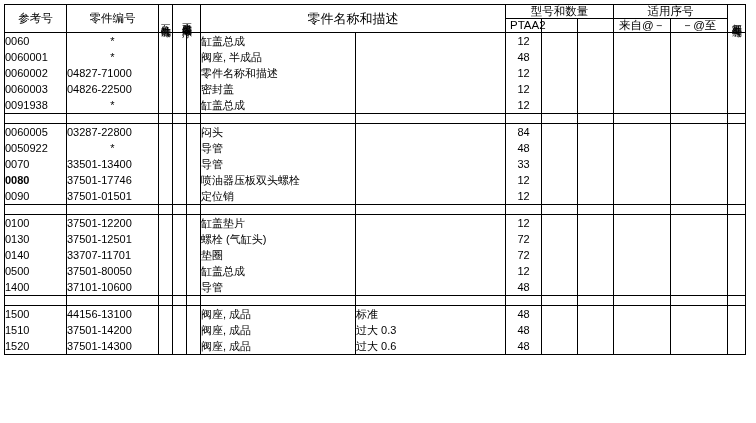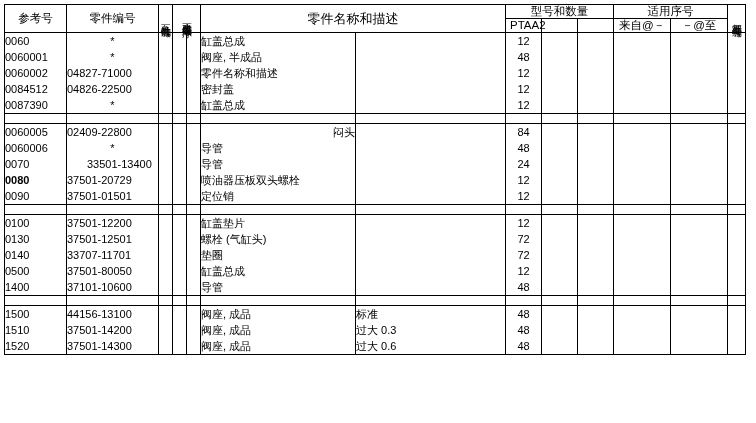--- a/index.html
+++ b/index.html
@@ -152,36 +152,36 @@
           <td class="c c-left namecell" style="border-top:none;border-bottom:none;">零件名称和描述</td>
           <td class="c c-left desc2" style="border-top:none;border-bottom:none;"></td>
           <td class="c qty" style="border-top:none;border-bottom:none;">12</td>
           <td class="c qty" style="border-top:none;border-bottom:none;"></td>
           <td class="c qty" style="border-top:none;border-bottom:none;"></td>
           <td class="c qty" style="border-top:none;border-bottom:none;"></td>
           <td class="c qty" style="border-top:none;border-bottom:none;"></td>
           <td class="c qty" style="border-top:none;border-bottom:none;"></td>
         </tr>
         <tr>
-          <td class="c c-left" style="border-top:none;border-bottom:none;">0084512</td>
+          <td class="c c-left" style="border-top:none;border-bottom:none;">0060003</td>
           <td class="c c-left" style="border-top:none;border-bottom:none;">04826-22500</td>
           <td class="c " style="border-top:none;border-bottom:none;"></td>
           <td class="c " style="border-top:none;border-bottom:none;"></td>
           <td class="c " style="border-top:none;border-bottom:none;"></td>
           <td class="c c-left namecell" style="border-top:none;border-bottom:none;">密封盖</td>
           <td class="c c-left desc2" style="border-top:none;border-bottom:none;"></td>
           <td class="c qty" style="border-top:none;border-bottom:none;">12</td>
           <td class="c qty" style="border-top:none;border-bottom:none;"></td>
           <td class="c qty" style="border-top:none;border-bottom:none;"></td>
           <td class="c qty" style="border-top:none;border-bottom:none;"></td>
           <td class="c qty" style="border-top:none;border-bottom:none;"></td>
           <td class="c qty" style="border-top:none;border-bottom:none;"></td>
         </tr>
         <tr>
-          <td class="c c-left" style="border-top:none;">0087390</td>
+          <td class="c c-left" style="border-top:none;">0091938</td>
           <td class="c c-star" style="border-top:none;">*</td>
           <td class="c " style="border-top:none;"></td>
           <td class="c " style="border-top:none;"></td>
           <td class="c " style="border-top:none;"></td>
           <td class="c c-left namecell" style="border-top:none;">缸盖总成</td>
           <td class="c c-left desc2" style="border-top:none;"></td>
           <td class="c qty" style="border-top:none;">12</td>
           <td class="c qty" style="border-top:none;"></td>
           <td class="c qty" style="border-top:none;"></td>
           <td class="c qty" style="border-top:none;"></td>
@@ -198,66 +198,66 @@
           <td class="c" style="height: 9px; border-top: none; border-bottom: none;"></td>
           <td class="c" style="height: 9px; border-top: none; border-bottom: none;"></td>
           <td class="c" style="height: 9px; border-top: none; border-bottom: none;"></td>
           <td class="c" style="height: 9px; border-top: none; border-bottom: none;"></td>
           <td class="c" style="height: 9px; border-top: none; border-bottom: none;"></td>
           <td class="c" style="height: 9px; border-top: none; border-bottom: none;"></td>
           <td class="c" style="height: 9px; border-top: none; border-bottom: none;"></td>
         </tr>
         <tr>
           <td class="c c-left" style="border-bottom:none;">0060005</td>
-          <td class="c c-left" style="border-bottom:none;">02409-22800</td>
-          <td class="c " style="border-bottom:none;"></td>
-          <td class="c " style="border-bottom:none;"></td>
-          <td class="c " style="border-bottom:none;"></td>
-          <td class="c c-left namecell" style="border-bottom:none;text-align:right;">闷头</td>
+          <td class="c c-left" style="border-bottom:none;">03287-22800</td>
+          <td class="c " style="border-bottom:none;"></td>
+          <td class="c " style="border-bottom:none;"></td>
+          <td class="c " style="border-bottom:none;"></td>
+          <td class="c c-left namecell" style="border-bottom:none;">闷头</td>
           <td class="c c-left desc2" style="border-bottom:none;"></td>
           <td class="c qty" style="border-bottom:none;">84</td>
           <td class="c qty" style="border-bottom:none;"></td>
           <td class="c qty" style="border-bottom:none;"></td>
           <td class="c qty" style="border-bottom:none;"></td>
           <td class="c qty" style="border-bottom:none;"></td>
           <td class="c qty" style="border-bottom:none;"></td>
         </tr>
         <tr>
-          <td class="c c-left" style="border-top:none;border-bottom:none;">0060006</td>
+          <td class="c c-left" style="border-top:none;border-bottom:none;">0050922</td>
           <td class="c c-star" style="border-top:none;border-bottom:none;">*</td>
           <td class="c " style="border-top:none;border-bottom:none;"></td>
           <td class="c " style="border-top:none;border-bottom:none;"></td>
           <td class="c " style="border-top:none;border-bottom:none;"></td>
           <td class="c c-left namecell" style="border-top:none;border-bottom:none;">导管</td>
           <td class="c c-left desc2" style="border-top:none;border-bottom:none;"></td>
           <td class="c qty" style="border-top:none;border-bottom:none;">48</td>
           <td class="c qty" style="border-top:none;border-bottom:none;"></td>
           <td class="c qty" style="border-top:none;border-bottom:none;"></td>
           <td class="c qty" style="border-top:none;border-bottom:none;"></td>
           <td class="c qty" style="border-top:none;border-bottom:none;"></td>
           <td class="c qty" style="border-top:none;border-bottom:none;"></td>
         </tr>
         <tr>
           <td class="c c-left" style="border-top:none;border-bottom:none;">0070</td>
-          <td class="c c-left" style="border-top:none;border-bottom:none;padding-left:20px;">33501-13400</td>
+          <td class="c c-left" style="border-top:none;border-bottom:none;">33501-13400</td>
           <td class="c " style="border-top:none;border-bottom:none;"></td>
           <td class="c " style="border-top:none;border-bottom:none;"></td>
           <td class="c " style="border-top:none;border-bottom:none;"></td>
           <td class="c c-left namecell" style="border-top:none;border-bottom:none;">导管</td>
           <td class="c c-left desc2" style="border-top:none;border-bottom:none;"></td>
-          <td class="c qty" style="border-top:none;border-bottom:none;">24</td>
+          <td class="c qty" style="border-top:none;border-bottom:none;">33</td>
           <td class="c qty" style="border-top:none;border-bottom:none;"></td>
           <td class="c qty" style="border-top:none;border-bottom:none;"></td>
           <td class="c qty" style="border-top:none;border-bottom:none;"></td>
           <td class="c qty" style="border-top:none;border-bottom:none;"></td>
           <td class="c qty" style="border-top:none;border-bottom:none;"></td>
         </tr>
         <tr>
           <td class="c c-left" style="border-top:none;border-bottom:none;font-weight:bold;">0080</td>
-          <td class="c c-left" style="border-top:none;border-bottom:none;">37501-20729</td>
+          <td class="c c-left" style="border-top:none;border-bottom:none;">37501-17746</td>
           <td class="c " style="border-top:none;border-bottom:none;"></td>
           <td class="c " style="border-top:none;border-bottom:none;"></td>
           <td class="c " style="border-top:none;border-bottom:none;"></td>
           <td class="c c-left namecell" style="border-top:none;border-bottom:none;">喷油器压板双头螺栓</td>
           <td class="c c-left desc2" style="border-top:none;border-bottom:none;"></td>
           <td class="c qty" style="border-top:none;border-bottom:none;">12</td>
           <td class="c qty" style="border-top:none;border-bottom:none;"></td>
           <td class="c qty" style="border-top:none;border-bottom:none;"></td>
           <td class="c qty" style="border-top:none;border-bottom:none;"></td>
           <td class="c qty" style="border-top:none;border-bottom:none;"></td>

